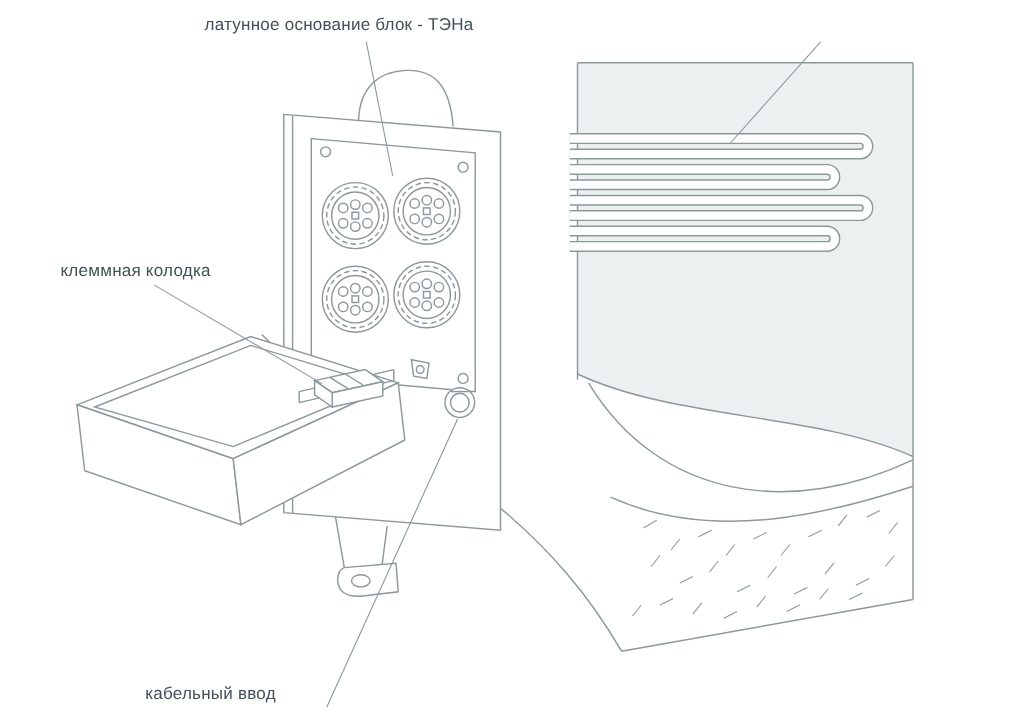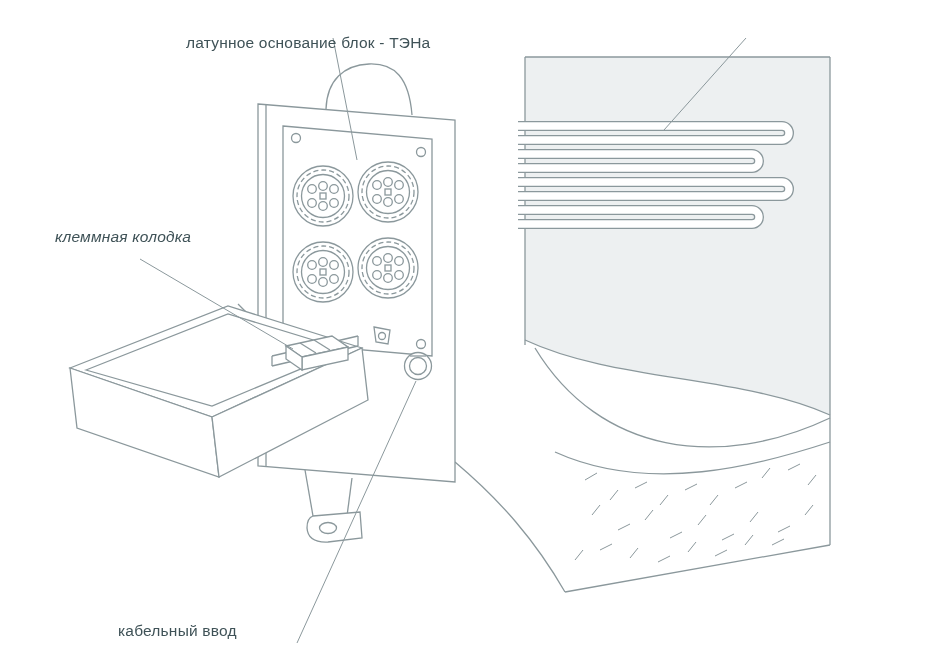--- a/index.html
+++ b/index.html
@@ -162,20 +162,20 @@
     </g>
 
     <g class="ln thin">
       <line x1="333" y1="38" x2="357" y2="160"></line>
       <line x1="746" y1="38" x2="664" y2="130"></line>
       <line x1="140" y1="259" x2="293" y2="349"></line>
       <line x1="297" y1="643" x2="416" y2="381"></line>
     </g>
   </svg>
 
-  <div class="lbl" style="left:186px;top:14px;margin-top:20px;">латунное основание блок - ТЭНа</div>
+  <div class="lbl" style="left:186px;top:14px;">латунное основание блок - ТЭНа</div>
 
 
-  <div class="lbl" style="left:55px;top:228px;font-style:italic;">клеммная колодка</div>
+  <div class="lbl" style="left:55px;top:238px;">клеммная колодка</div>
 
-  <div class="lbl" style="left:118px;top:622px;">кабельный ввод</div>
+  <div class="lbl" style="left:132px;top:622px;">кабельный ввод</div>
 
 </div>
 
 </body></html>

